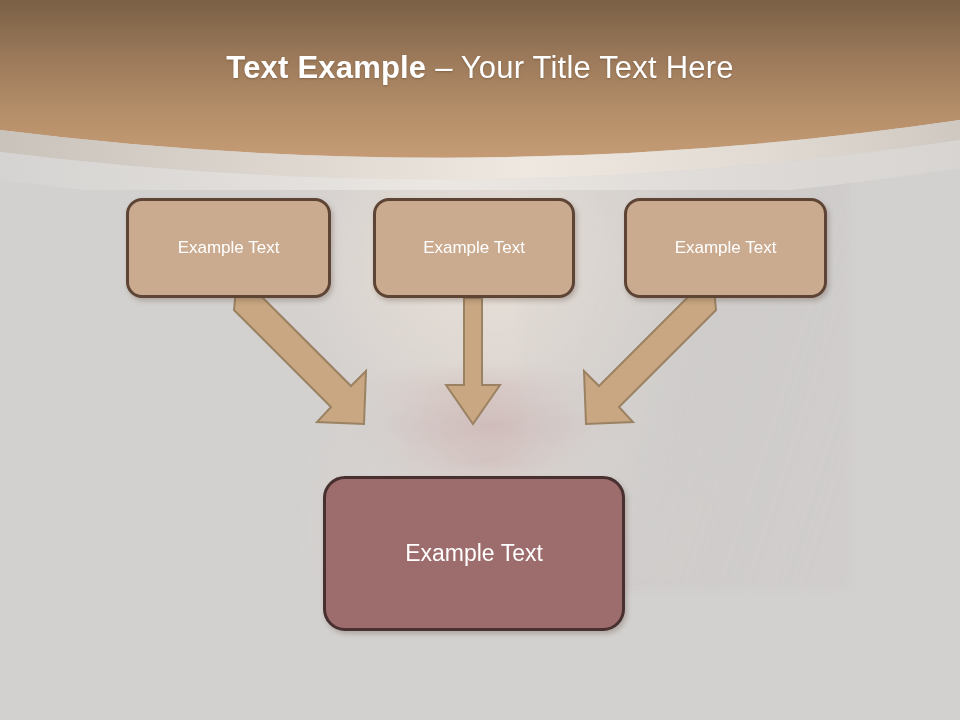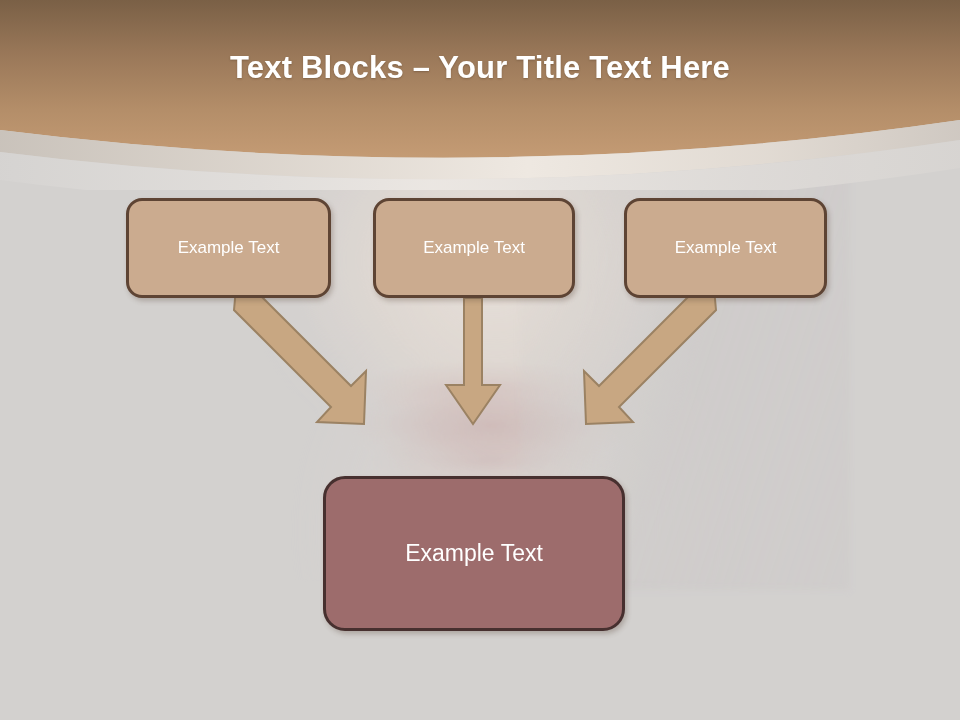--- a/index.html
+++ b/index.html
@@ -95,21 +95,21 @@
     top: 50px;
     width: 960px;
     text-align: center;
     font-size: 31px;
     color: #ffffff;
     letter-spacing: .2px;
     white-space: nowrap;
     text-shadow: 0 1px 2px rgba(70,48,32,0.35);
   }
   .slide-title .t-bold { font-weight: bold; }
-  .slide-title .t-reg  { font-weight: bold; }
+  .slide-title .t-reg  { font-weight: normal; }
 
   
   .node {
     position: absolute;
     box-sizing: border-box;
     display: flex;
     align-items: center;
     justify-content: center;
     color: #ffffff;
     text-align: center;
@@ -184,21 +184,21 @@
         </linearGradient>
       </defs>
 
       <path d="M0,0 L960,0 L960,120 Q480,190 0,130 Z" fill="url(#hdrGrad)"></path>
 
       <path d="M0,130 Q480,190 960,120 L960,140 Q480,212 0,152 Z" fill="url(#bandGrad)" opacity="0.95"></path>
       <path d="M0,152 Q480,212 960,140 L960,168 Q480,242 0,180 Z" fill="url(#bandGrad2)" opacity="0.8"></path>
     </svg>
 
     <div class="slide-title">
-      <span class="t-bold">Text Blocks</span><span class="t-reg"> – Your Title Text Here</span>
+      <span class="t-bold">Text Example</span><span class="t-reg"> – Your Title Text Here</span>
     </div>
   </div>
 
   <svg class="arrows" viewBox="0 0 960 720" xmlns="http://www.w3.org/2000/svg">
 
     <polygon class="arrow-shape" points="236,288 254,289 351,386 366,371 364,424 317,422 331,407 234,310"></polygon>
 
     <polygon class="arrow-shape" points="464,298 482,298 482,385 500,385 473,424 446,385 464,385"></polygon>
 
     <polygon class="arrow-shape" points="714,288 696,289 599,386 584,371 586,424 633,422 619,407 716,310"></polygon>

